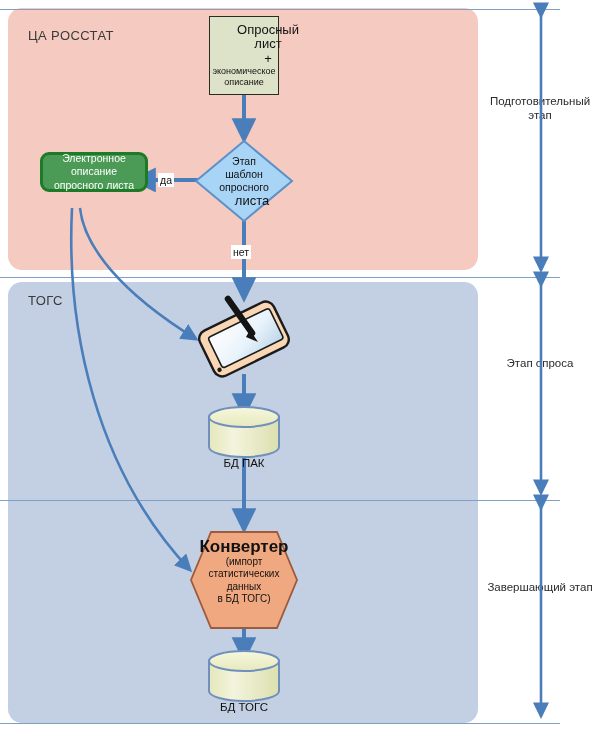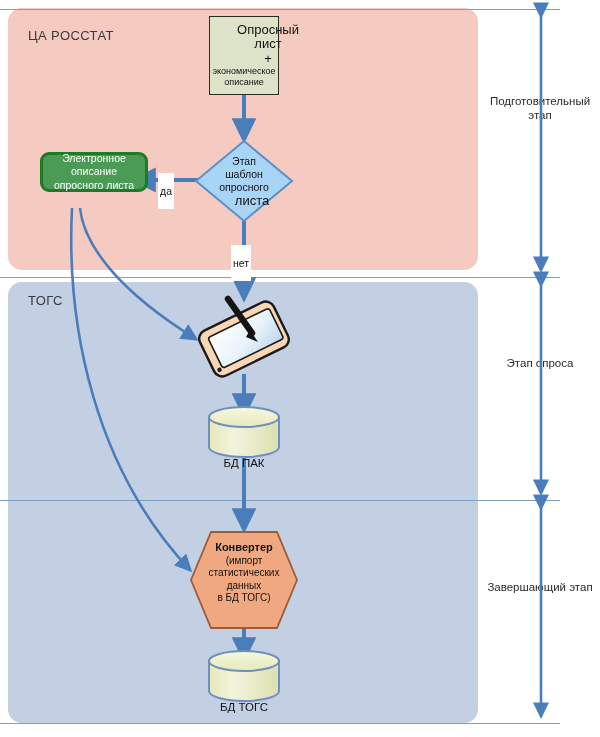--- a/index.html
+++ b/index.html
@@ -22,24 +22,24 @@
         justify-content:center;text-align:center;}
 
   .doc-box{background:#dde3c9;border:1.6px solid #2b2b1f;}
   .doc-box .t1{font-size:13px;color:#111;line-height:14.5px;margin-left:48px;}
   .doc-box .t2{font-size:9px;color:#111;line-height:11px;}
 
   .green-box{background:#4b9a55;border:3px solid #1d7a27;border-radius:9px;}
   .green-box span{font-size:10.5px;color:#ffffff;line-height:13.5px;}
 
   .edge-label{position:absolute;background:#ffffff;font-size:10.5px;color:#111;
-              padding:12px 2px;line-height:12px;}
+              padding:1px 2px;line-height:12px;}
 
   .hex-text{position:absolute;text-align:center;font-size:10px;color:#111;line-height:12.6px;width:110px;}
-  .hex-text b{font-size:11px;}
+  .hex-text b{font-size:17px;}
 
   .db-label{position:absolute;font-size:11.5px;color:#111;text-align:center;white-space:nowrap;}
 
   svg.layer{position:absolute;left:0;top:0;width:600px;height:737px;overflow:visible;}
   svg.layer.back{z-index:1;}
   svg.layer.mid{z-index:3;}
   .z4{z-index:4;}
 </style>
 </head>
 <body>

